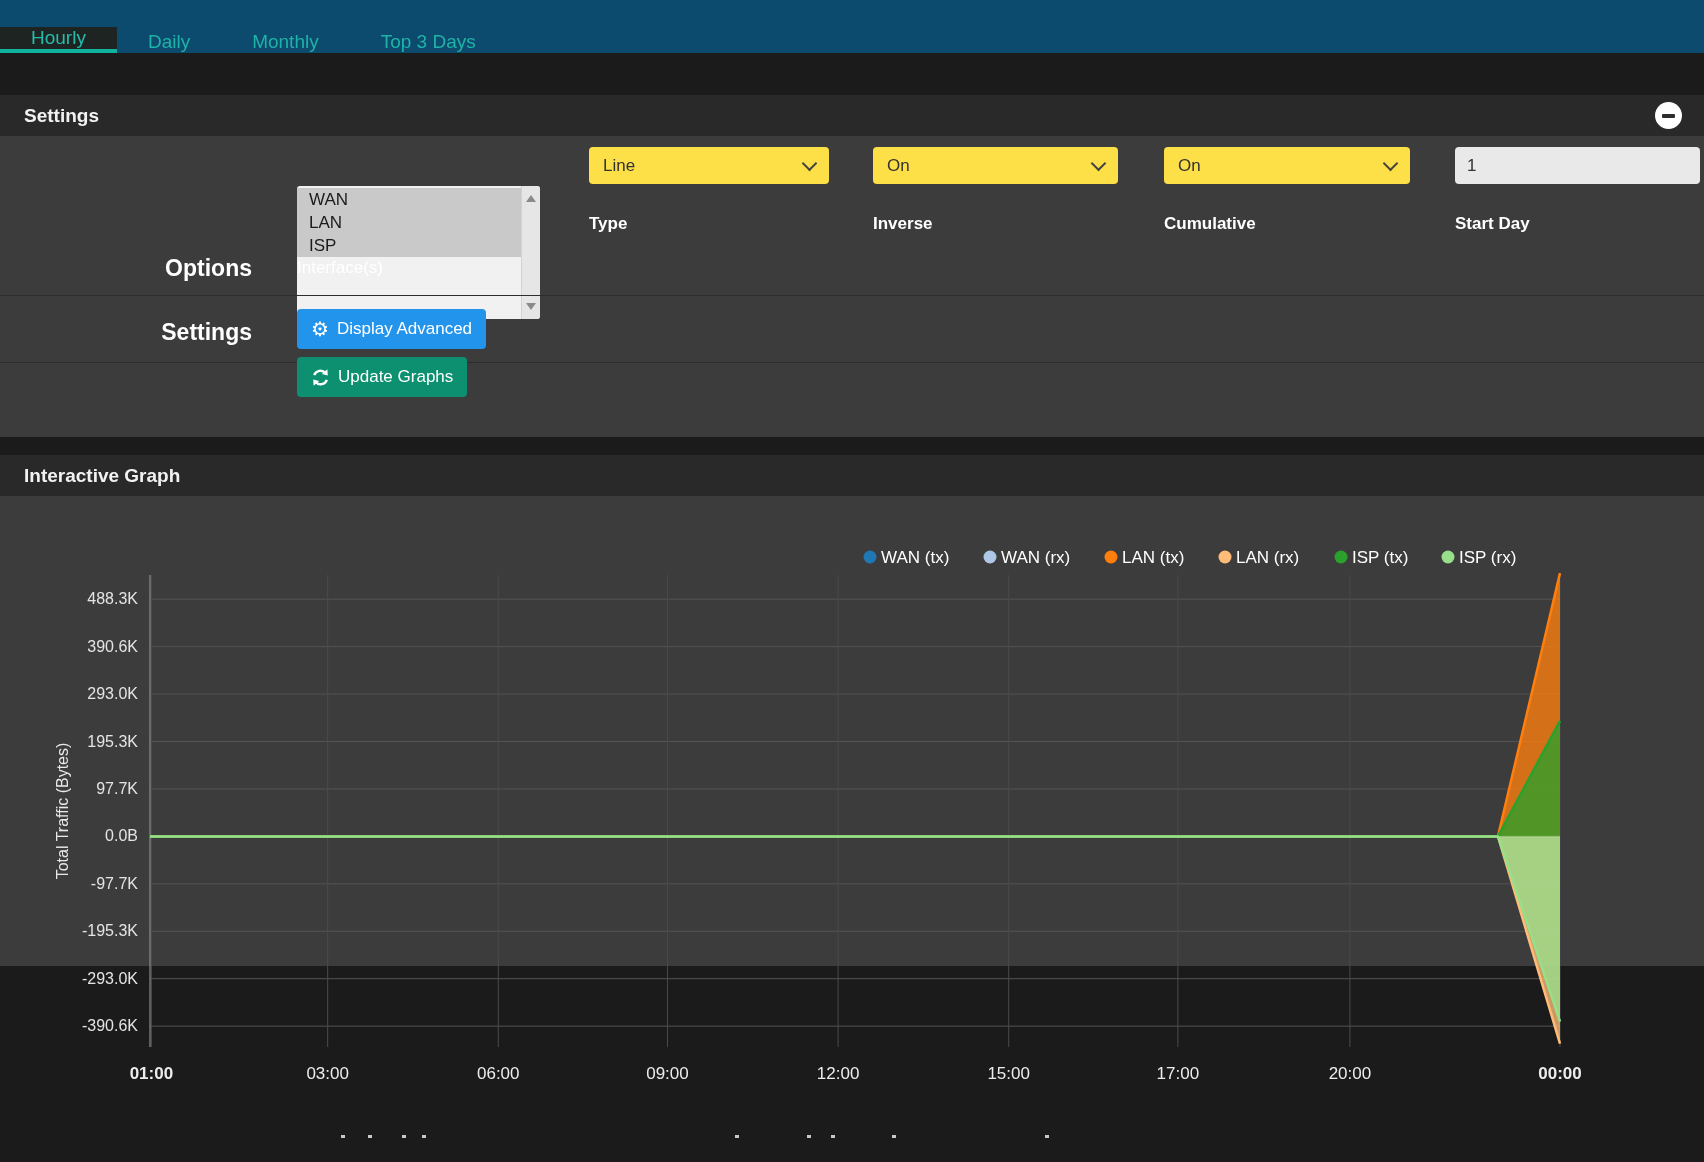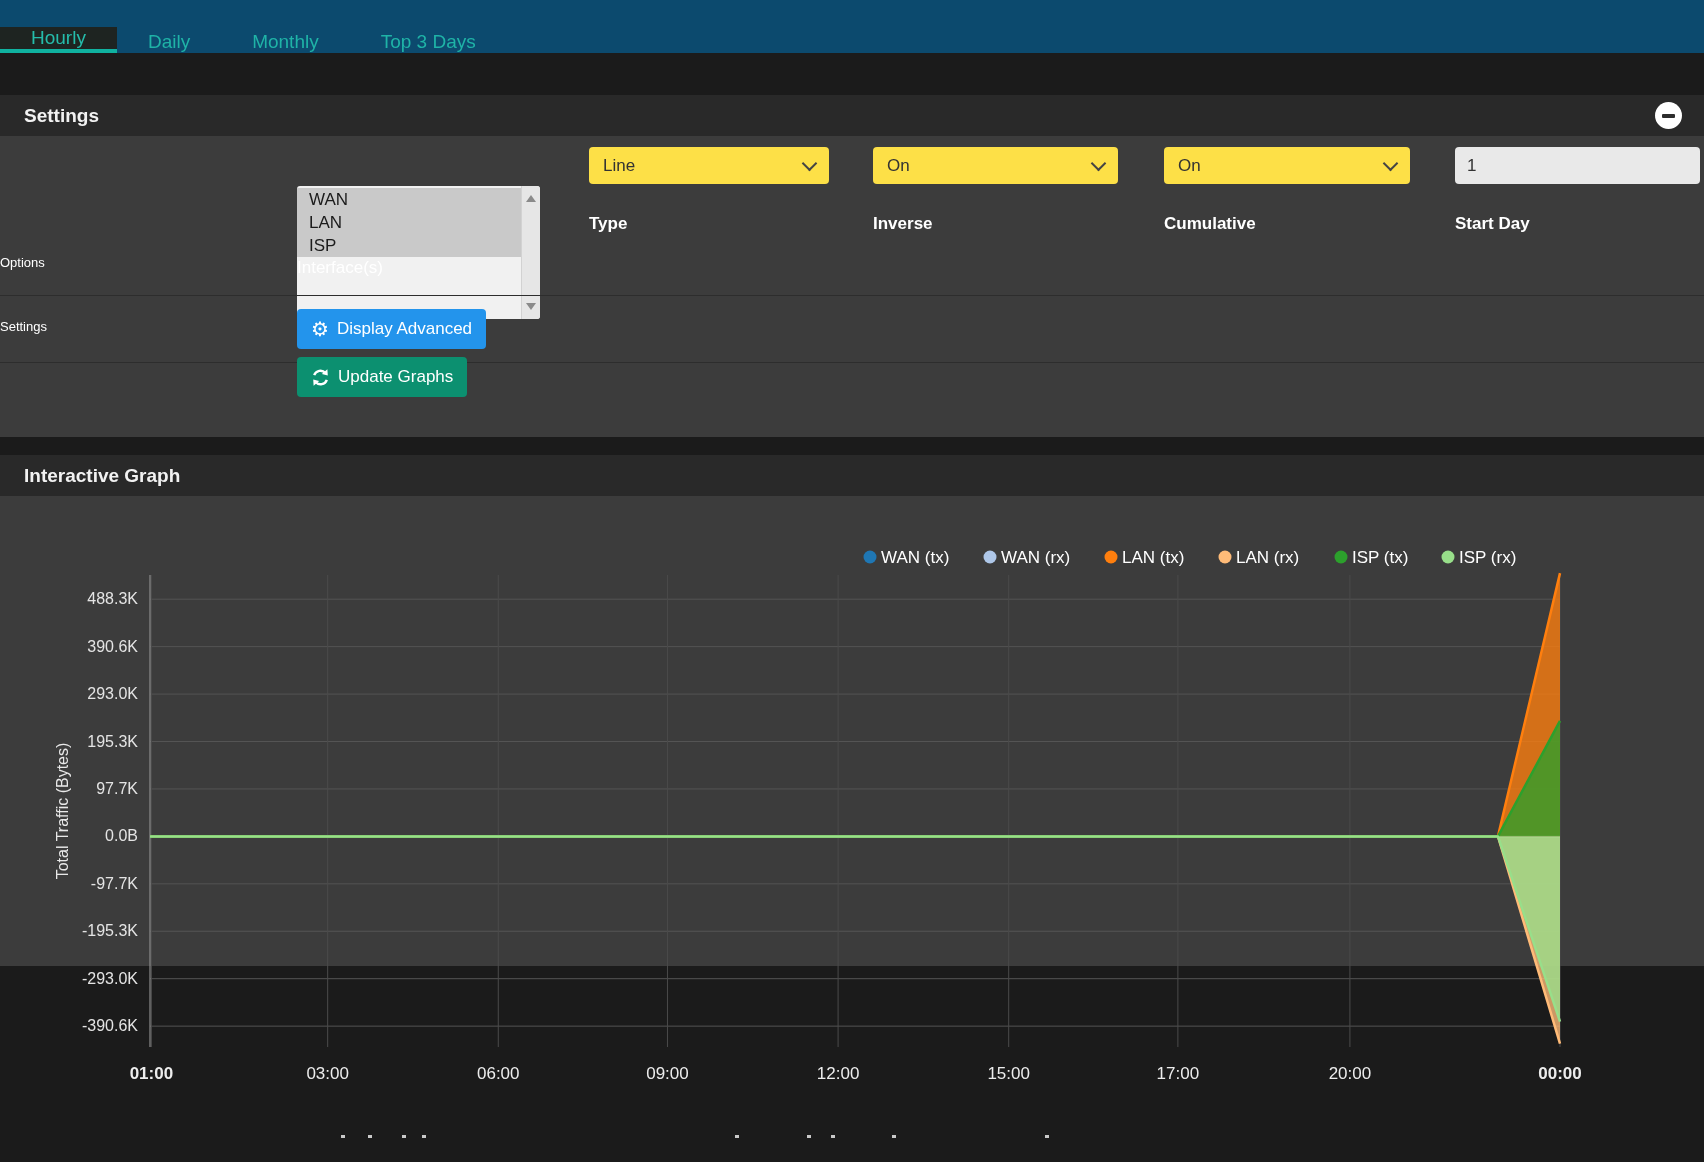--- a/index.html
+++ b/index.html
@@ -10,21 +10,21 @@
   .tab{display:flex;align-items:center;padding:0 31px;font-size:19px;color:#1fb3a7;cursor:pointer;box-sizing:border-box;}
   .tab.active{background:#1e2421;border-bottom:4px solid #10b2a0;color:#25bcab;}
 
   
   .panel{position:absolute;left:0;width:1704px;background:#3c3c3c;}
   .panel-header{position:relative;height:41px;background:#292929;display:flex;align-items:center;padding:0 24px;font-size:19px;font-weight:bold;color:#f2f2f2;box-sizing:border-box;}
   #settingsPanel{top:95px;height:342px;}
   #graphPanel{top:455px;height:511px;}
   .sep{position:absolute;left:0;width:100%;height:1px;background:#2d2d2d;}
 
-  .row-label{position:absolute;left:0;width:252px;color:#fff;font-weight:normal;font-size:13px;}
+  .row-label{position:absolute;left:0;width:252px;text-align:right;color:#fff;font-weight:bold;font-size:23px;}
 
   
   .mselect{position:absolute;left:297px;top:51px;width:243px;height:133px;background:#f1f1f1;border-radius:3px;display:flex;overflow:hidden;margin-top:40px;}
   .opts{flex:1;padding-top:2px;}
   .opt{height:23px;line-height:23px;background:#c9c9c9;color:#1b1b1b;font-size:17px;padding-left:12px;}
   .sbar{width:18px;background:#e6e6e6;border-left:1px solid #d2d2d2;position:relative;}
   .tri{position:absolute;left:50%;transform:translateX(-50%);width:0;height:0;border-left:5px solid transparent;border-right:5px solid transparent;}
   .tri.up{top:9px;border-bottom:7px solid #8a8a8a;}
   .tri.down{bottom:9px;border-top:7px solid #8a8a8a;}
   .msel-caption{position:absolute;left:297px;top:163px;color:#fff;font-size:17px;}

